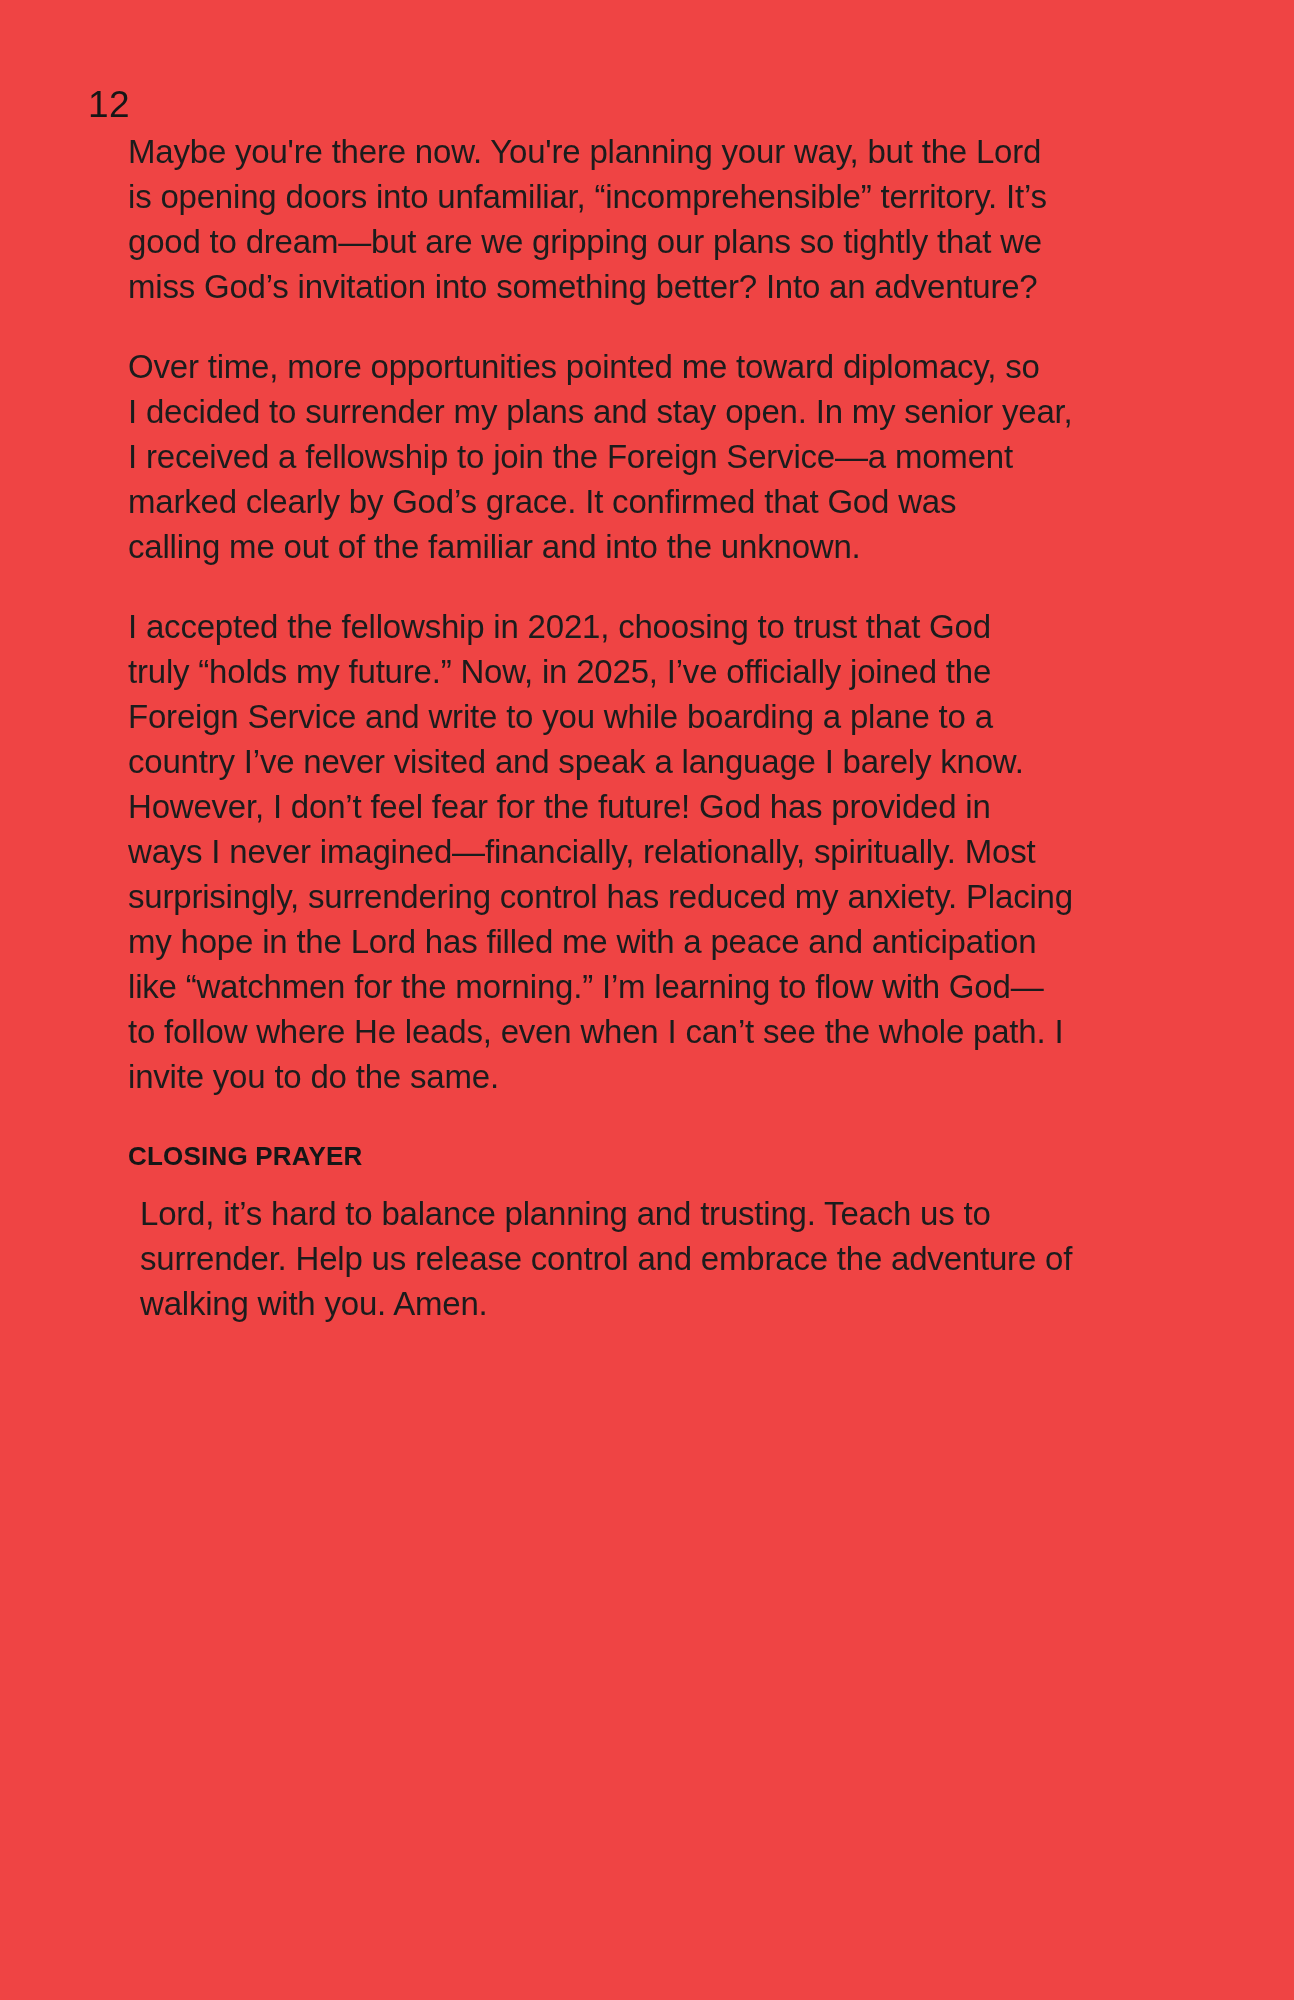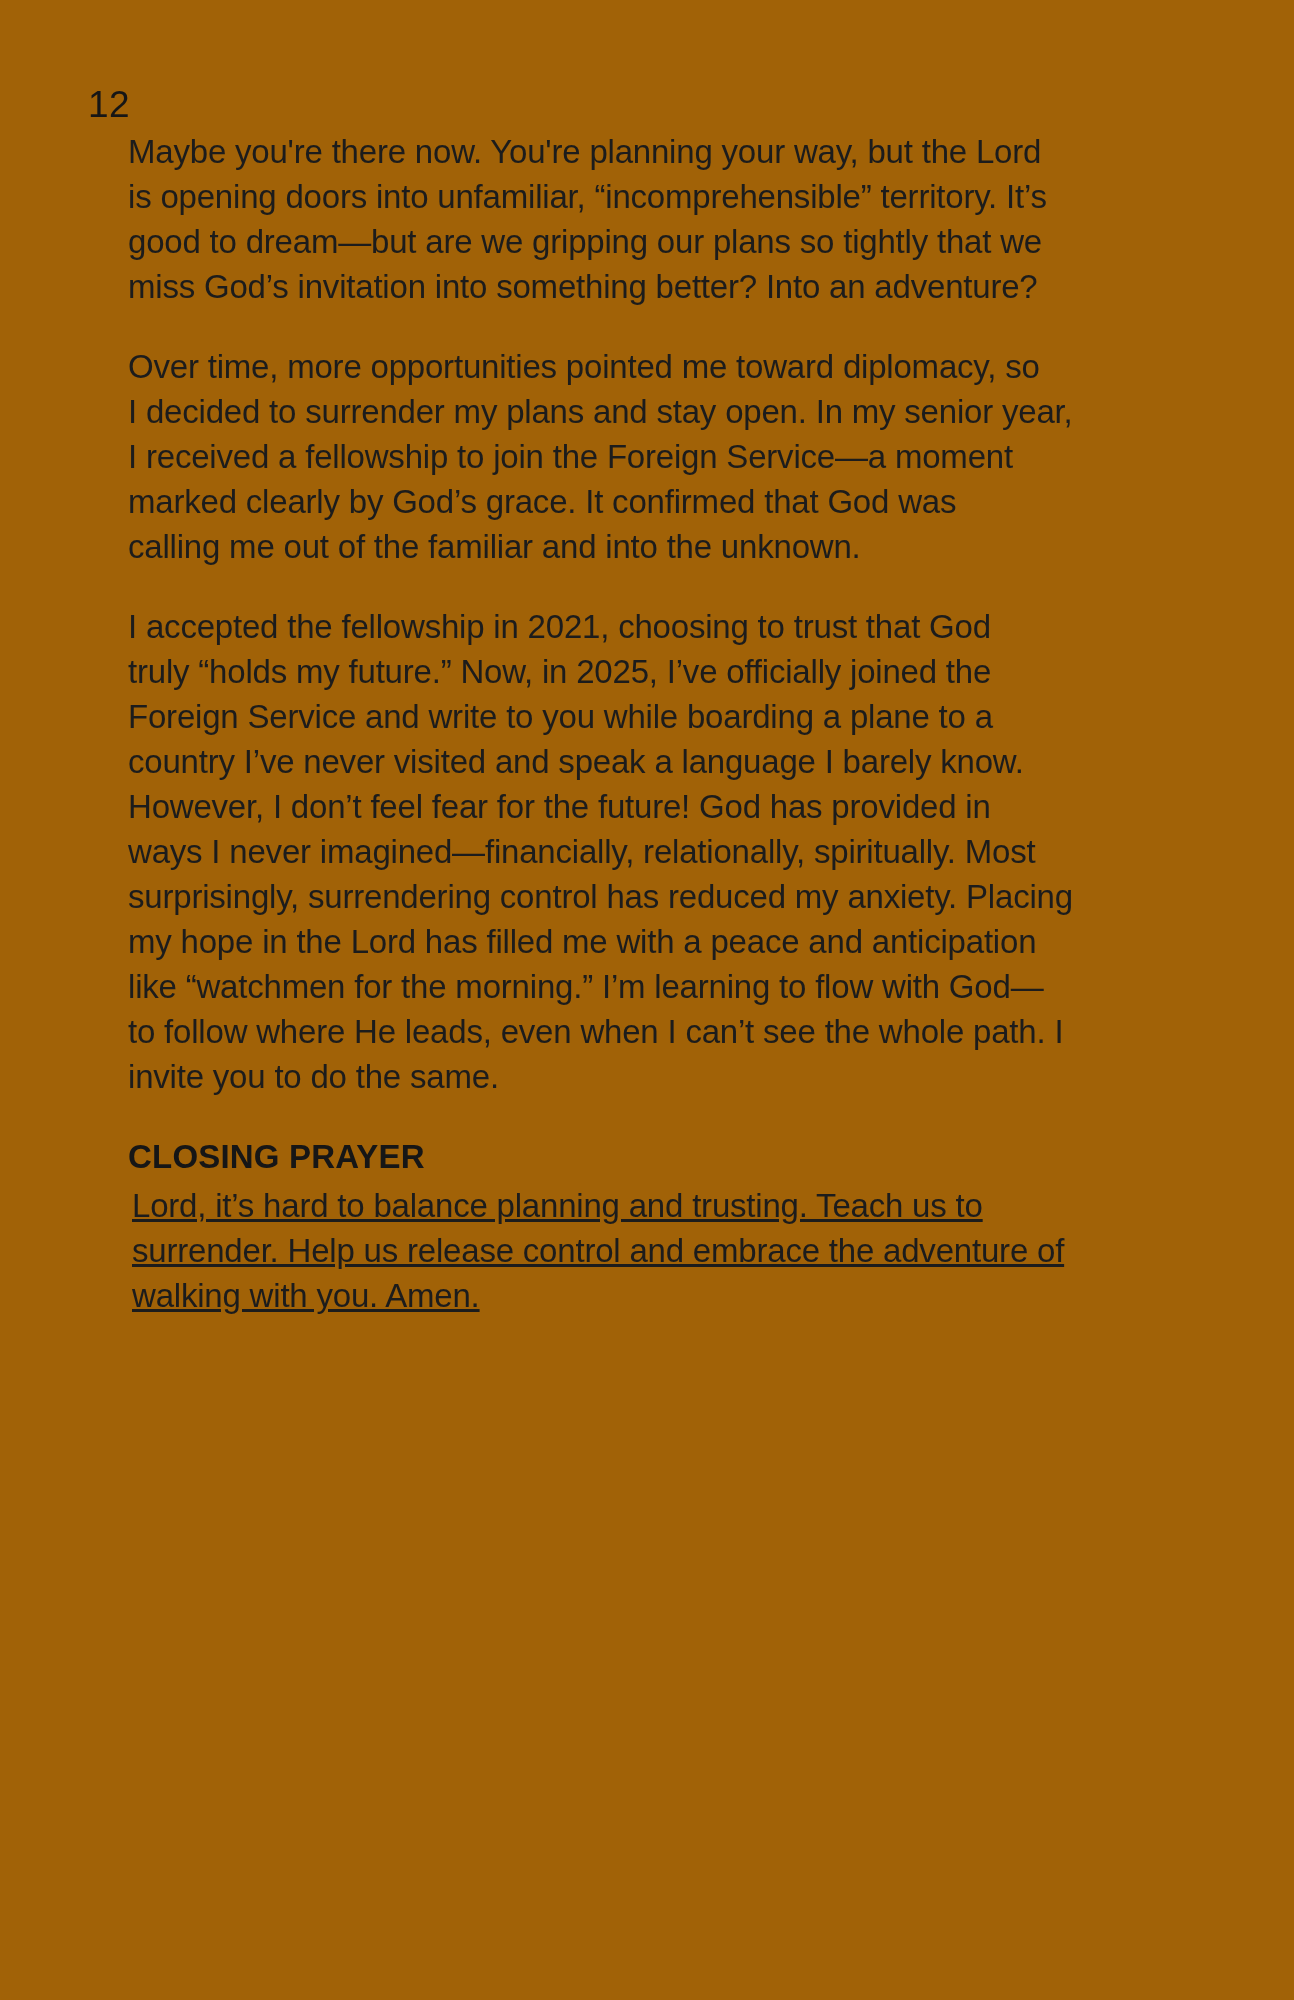--- a/index.html
+++ b/index.html
@@ -4,21 +4,21 @@
 <style>
   html, body {
     margin: 0;
     padding: 0;
     background: #ffffff;
   }
   .page {
     position: relative;
     width: 1294px;
     height: 2000px;
-    background: #a16207;
+    background: #ef4444;
     overflow: hidden;
     font-family: "Liberation Sans", sans-serif;
     color: #1c1c1c;
   }
   .page-number {
     position: absolute;
     left: 88px;
     top: 82px;
     font-size: 37px;
     line-height: 45px;
@@ -34,29 +34,28 @@
   .para {
     margin: 0 0 35px 0;
     font-size: 33px;
     line-height: 45px;
     letter-spacing: -0.2px;
     white-space: pre-line;
     color: #1c1c1c;
   }
   .prayer-heading {
     margin: 30px 0 0 0;
-    font-size: 33px;
+    font-size: 26px;
     line-height: 45px;
     font-weight: 700;
     letter-spacing: 0.2px;
     color: #161616;
   }
   .prayer-text {
-    margin: 4px;
-    text-decoration: underline;
+    margin: 12px;
   }
 </style>
 </head>
 <body>
 
 <div class="page">
   <div class="page-number">12</div>
 
   <div class="content">
 

